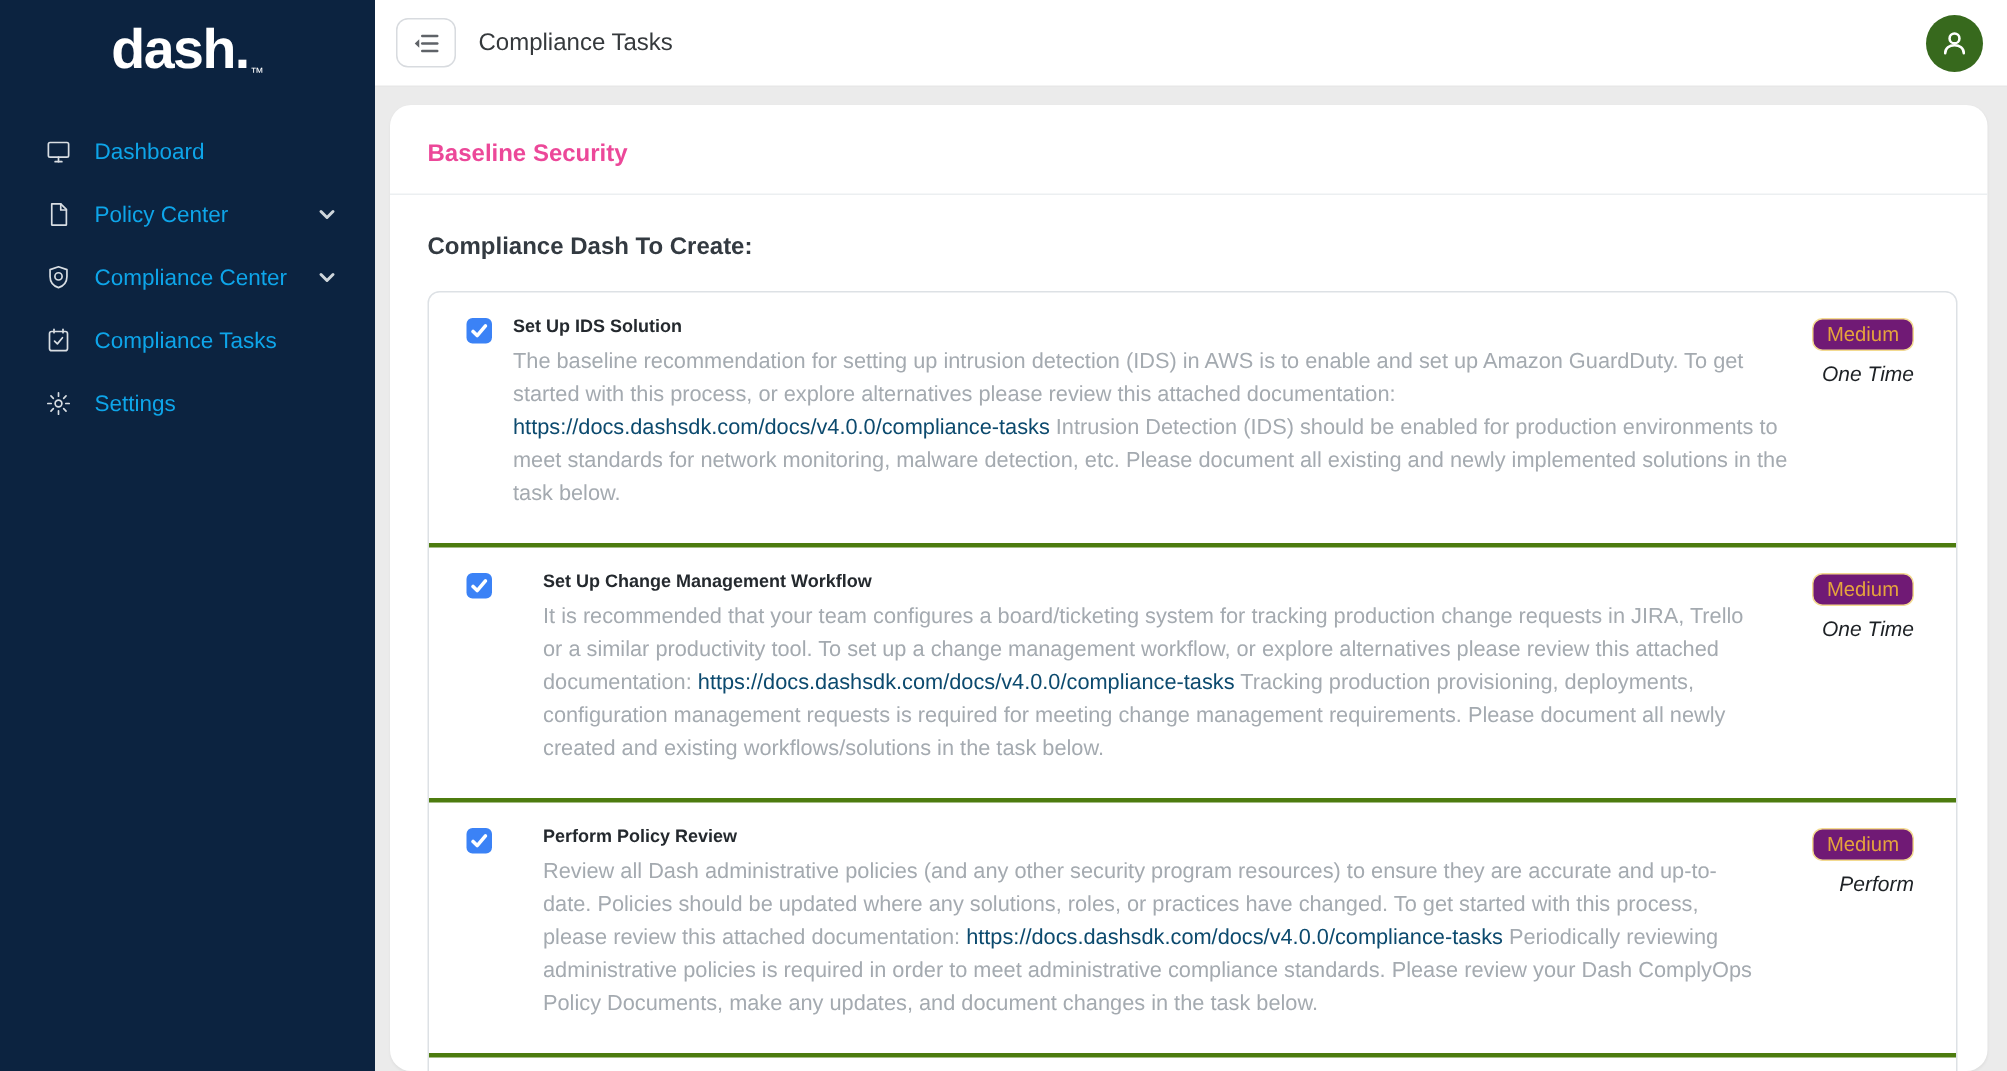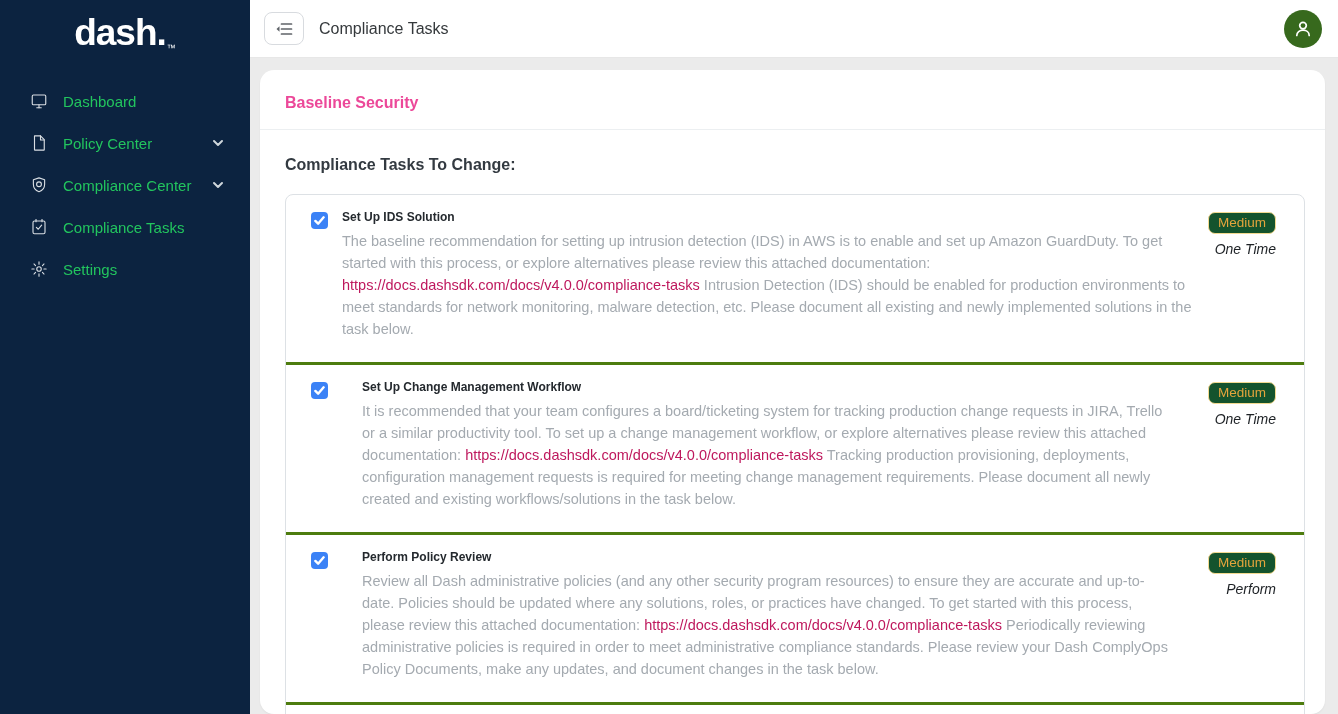--- a/index.html
+++ b/index.html
@@ -18,21 +18,21 @@
   .logo {
     text-align: center; padding: 12px 0 16px;
     font-size: 37px; font-weight: 700; color: #ffffff;
     letter-spacing: -1px;
   }
   .logo .tm { font-size: 9px; font-weight: 400; letter-spacing: 0; display: inline-block; transform: translateY(6px); margin-left: 1px; }
   .nav { padding-top: 10px; }
   .nav-item {
     display: flex; align-items: center;
     padding: 12px 26px 12px 30px;
-    font-size: 15px; cursor: pointer; color: #22c55e;
+    font-size: 15px; cursor: pointer; color: #0ea5e9;
   }
   .nav-icon { width: 18px; height: 18px; margin-right: 15px; flex-shrink: 0; display: inline-flex; }
   .nav-icon svg { width: 18px; height: 18px; stroke: #d9dee3; fill: none; stroke-width: 1.5; stroke-linecap: round; stroke-linejoin: round; }
   .chevron { margin-left: auto; display: inline-flex; }
   .chevron svg { width: 12px; height: 12px; stroke: #cfd6db; fill: none; stroke-width: 2; stroke-linecap: round; stroke-linejoin: round; }
 
   
   .main { flex: 1; display: flex; flex-direction: column; height: 714px; }
   .topbar {
     height: 58px; background: #ffffff; border-bottom: 1px solid #e7e7e7;
@@ -71,27 +71,27 @@
   .task-row + .task-row { border-top: 3px solid #4d7c0f; gap: 20px; }
   .checkbox {
     width: 17px; height: 17px; flex-shrink: 0; margin-top: 2px;
     background: #3b82f6; border-radius: 4px; cursor: pointer;
     display: flex; align-items: center; justify-content: center;
   }
   .checkbox svg { width: 11px; height: 11px; stroke: #ffffff; stroke-width: 2.6; fill: none; stroke-linecap: round; stroke-linejoin: round; }
   .task-body { flex: 1; padding: 0 8px 0 14px; min-width: 0; }
   .task-title { font-size: 12px; font-weight: 700; color: #24292e; margin-bottom: 6px; }
   .task-desc { font-size: 14.5px; color: #a4aab0; line-height: 22px; }
-  .task-link { color: #be185d; text-decoration: none; cursor: pointer; }
+  .task-link { color: #0c4a6e; text-decoration: none; cursor: pointer; }
   .task-meta {
     width: 72px; flex-shrink: 0; display: flex; flex-direction: column;
     align-items: flex-end; gap: 7px; padding-top: 2px;
   }
   .badge {
-    font-size: 13.5px; color: #e5a43c; background: #14532d;
+    font-size: 13.5px; color: #e5a43c; background: #701a75;
     border: 1px solid #f3da90; border-radius: 7px;
     padding: 2px 9px 3px; white-space: nowrap;
   }
   .freq { font-style: italic; font-size: 14px; color: #1d2125; white-space: nowrap; }
 </style>
 </head>
 <body>
 
 <aside class="sidebar">
   <div class="logo"><span>dash.</span><span class="tm">™</span></div>
@@ -173,21 +173,21 @@
         <circle cx="12" cy="8.6" r="3.3"></circle>
         <path d="M5.8 18.5c0-3.4 2.8-5.3 6.2-5.3s6.2 1.9 6.2 5.3"></path>
       </svg>
     </div>
   </header>
 
   <div class="content">
     <div class="card">
       <div class="card-header">Baseline Security</div>
       <div class="card-body">
-        <div class="section-title">Compliance Tasks To Change:</div>
+        <div class="section-title">Compliance Dash To Create:</div>
 
         <div class="task-list">
 
           <div class="task-row">
             <div class="checkbox">
               <svg viewBox="0 0 12 12">
                   <polyline points="1.5,6.5 4.5,9.5 10.5,2.5"></polyline>
                 </svg>
             </div>
             <div class="task-body">

